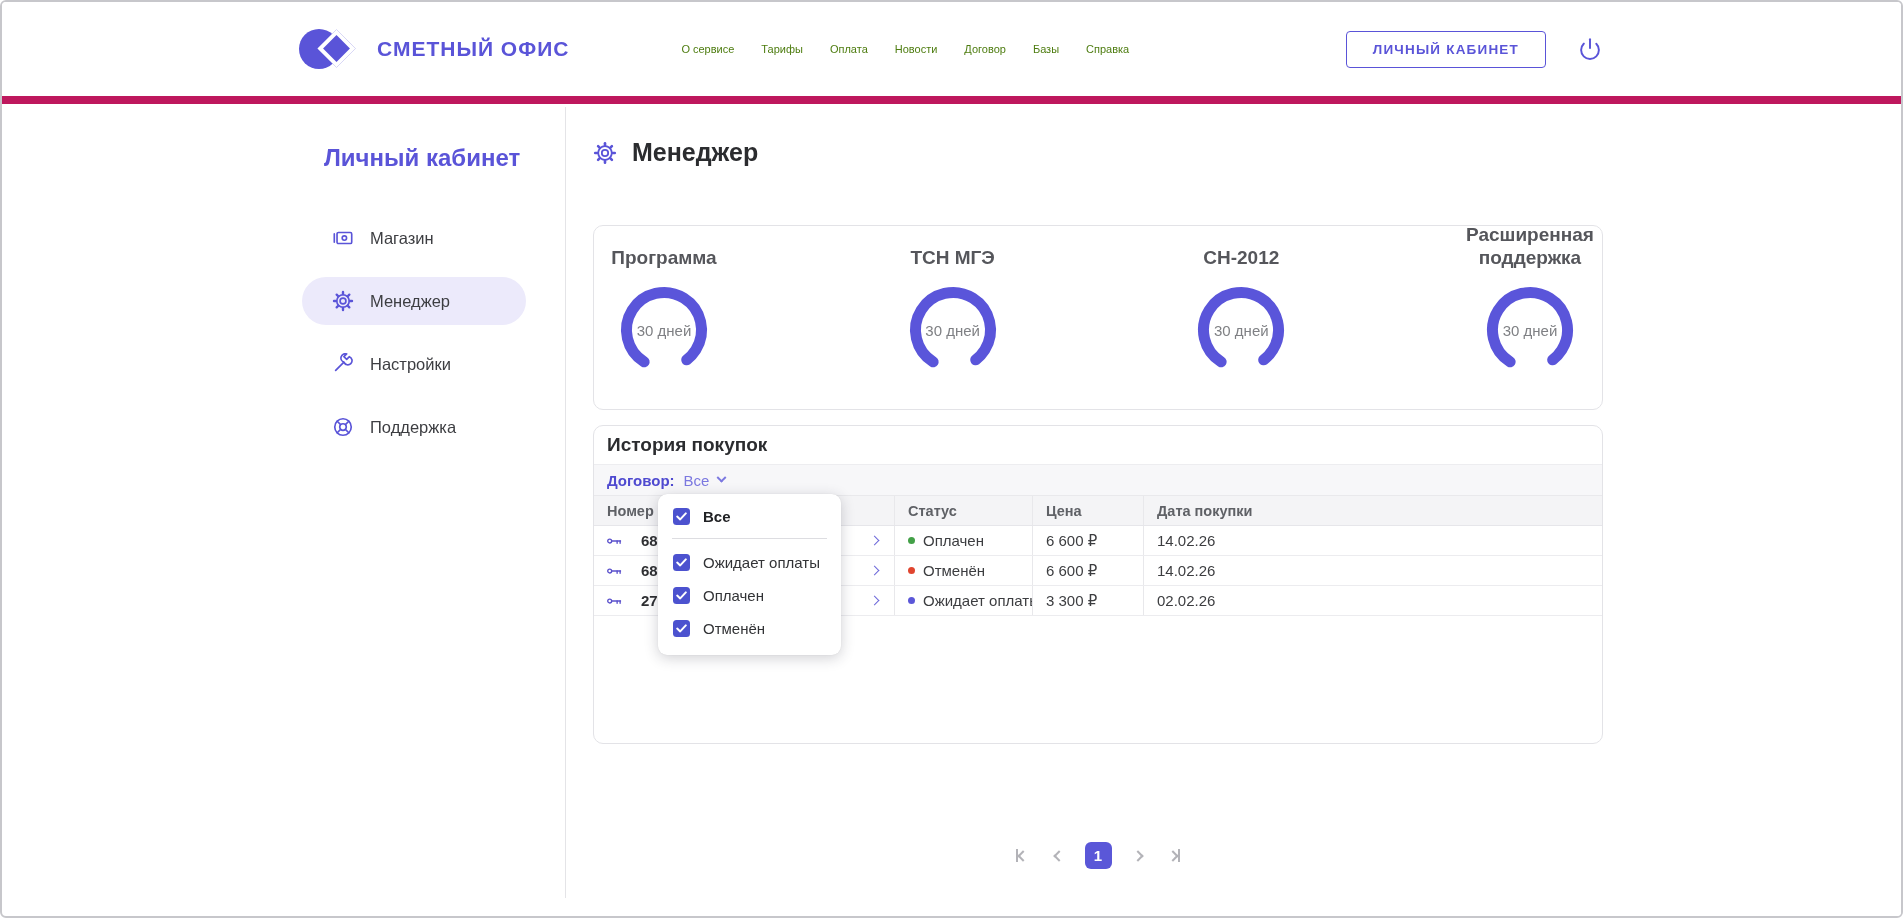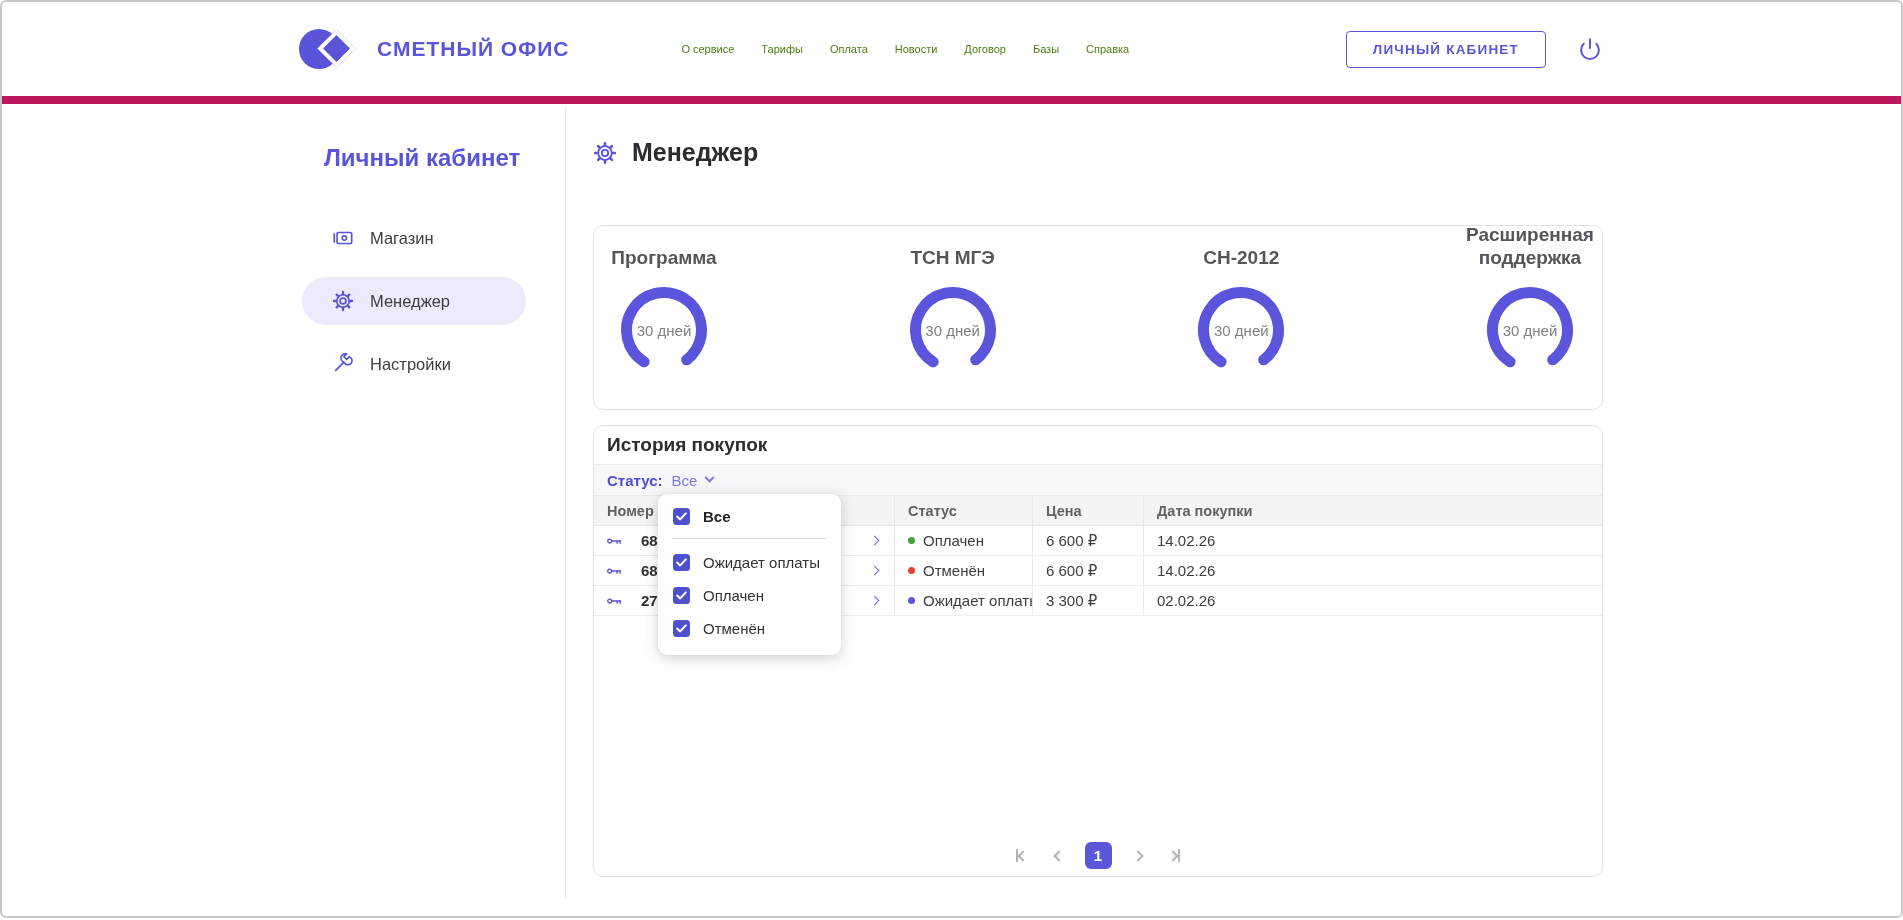--- a/index.html
+++ b/index.html
@@ -39,21 +39,21 @@
   
   .access-card { top:118px; height:185px; }
   .gauges { display:flex; justify-content:space-between; padding:2px 2px 0 0; }
   .gauge { width:140px; display:flex; flex-direction:column; align-items:center; }
   .g-label { height:42px; display:flex; align-items:flex-end; justify-content:center; text-align:center; font-size:19px; font-weight:bold; color:#55565b; line-height:1.25; }
   .g-ring { position:relative; width:92px; height:92px; margin-top:14px; }
   .g-ring svg { position:absolute; inset:0; }
   .g-value { position:absolute; inset:0; display:flex; align-items:center; justify-content:center; font-size:15px; color:#7f8084; }
 
   
-  .history-card { top:318px; height:452px; }
+  .history-card { top:318px; height:319px; }
   .history-card .card-title { border-bottom:1px solid #ededf0; height:39px; }
   .filter-bar { height:31px; background:#f7f7f9; border-bottom:1px solid #e9e9ec; display:flex; align-items:center; padding-left:13px; gap:9px; cursor:pointer; }
   .filter-label { font-size:15px; font-weight:bold; color:#4f4ad0; }
   .filter-value { font-size:15px; color:#7b78e0; }
   .chev-down { width:7px; height:7px; border-right:2px solid #7b78e0; border-bottom:2px solid #7b78e0; transform:rotate(45deg) translate(-2px,-2px); }
 
   .t-head, .t-row { display:grid; grid-template-columns:300px 138px 111px 1fr; }
   .t-head { height:30px; background:#f4f4f6; border-bottom:1px solid #e6e6ea; }
   .th { display:flex; align-items:center; padding-left:13px; font-size:14.5px; font-weight:bold; color:#5f6166; overflow:hidden; white-space:nowrap; }
   .t-row { height:30px; border-bottom:1px solid #ececef; }
@@ -152,20 +152,33 @@
 
       <div class="sb-item">
         <span class="sb-icon">
           <svg class="icon" width="22" height="22" viewBox="0 0 24 24" stroke-width="2">
             <path d="M13 10 L4 19 M13 10 a4.6 4.6 0 1 0 6 -6 l-3 3 -3 -3 3 -3 a4.6 4.6 0 0 0 -3 9"></path>
           </svg>
         </span>
         <span class="sb-label">Настройки</span>
       </div>
 
+      <div class="sb-item">
+        <span class="sb-icon">
+          <svg class="icon" width="22" height="22" viewBox="0 0 24 24" stroke-width="2">
+            <circle cx="12" cy="12" r="9"></circle>
+            <circle cx="12" cy="12" r="3.6"></circle>
+            <line x1="5.7" y1="5.7" x2="9.4" y2="9.4"></line>
+            <line x1="18.3" y1="5.7" x2="14.6" y2="9.4"></line>
+            <line x1="5.7" y1="18.3" x2="9.4" y2="14.6"></line>
+            <line x1="18.3" y1="18.3" x2="14.6" y2="14.6"></line>
+          </svg>
+        </span>
+        <span class="sb-label">Поддержка</span>
+      </div>
 
     </div>
   </aside>
 
   <main>
 
     <div class="page-title">
       <svg class="icon gear" width="24" height="24" viewBox="0 0 24 24">
         <circle cx="12" cy="12" r="3.2"></circle>
         <circle cx="12" cy="12" r="6.8"></circle>
@@ -226,21 +239,21 @@
           </div>
         </div>
 
       </div>
     </section>
 
     <section class="card history-card">
       <div class="card-title">История покупок</div>
 
       <div class="filter-bar">
-        <span class="filter-label">Статус:</span>
+        <span class="filter-label">Договор:</span>
         <span class="filter-value">Все</span>
         <span class="chev-down"></span>
       </div>
 
       <div class="t-head">
         <div class="th">Номер счёта</div>
         <div class="th">Статус</div>
         <div class="th">Цена</div>
         <div class="th">Дата покупки</div>
       </div>

